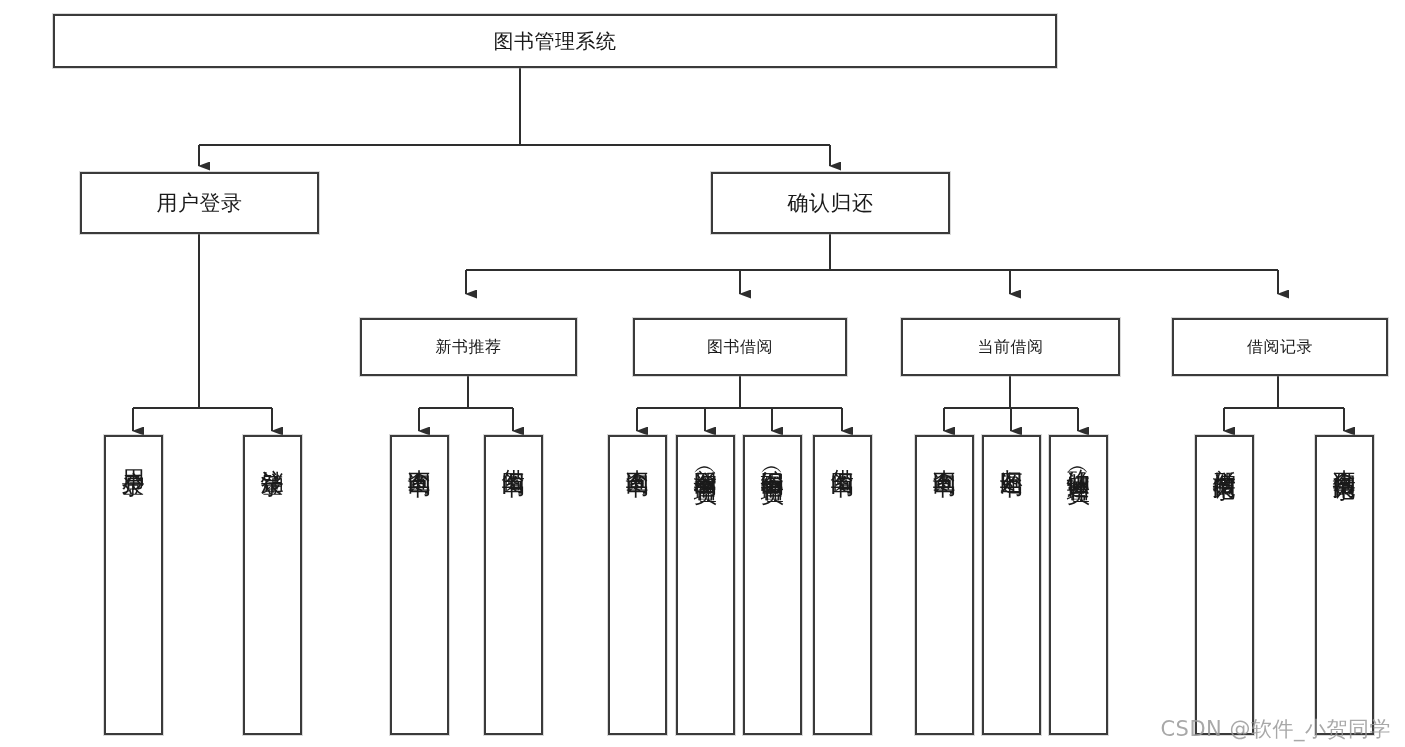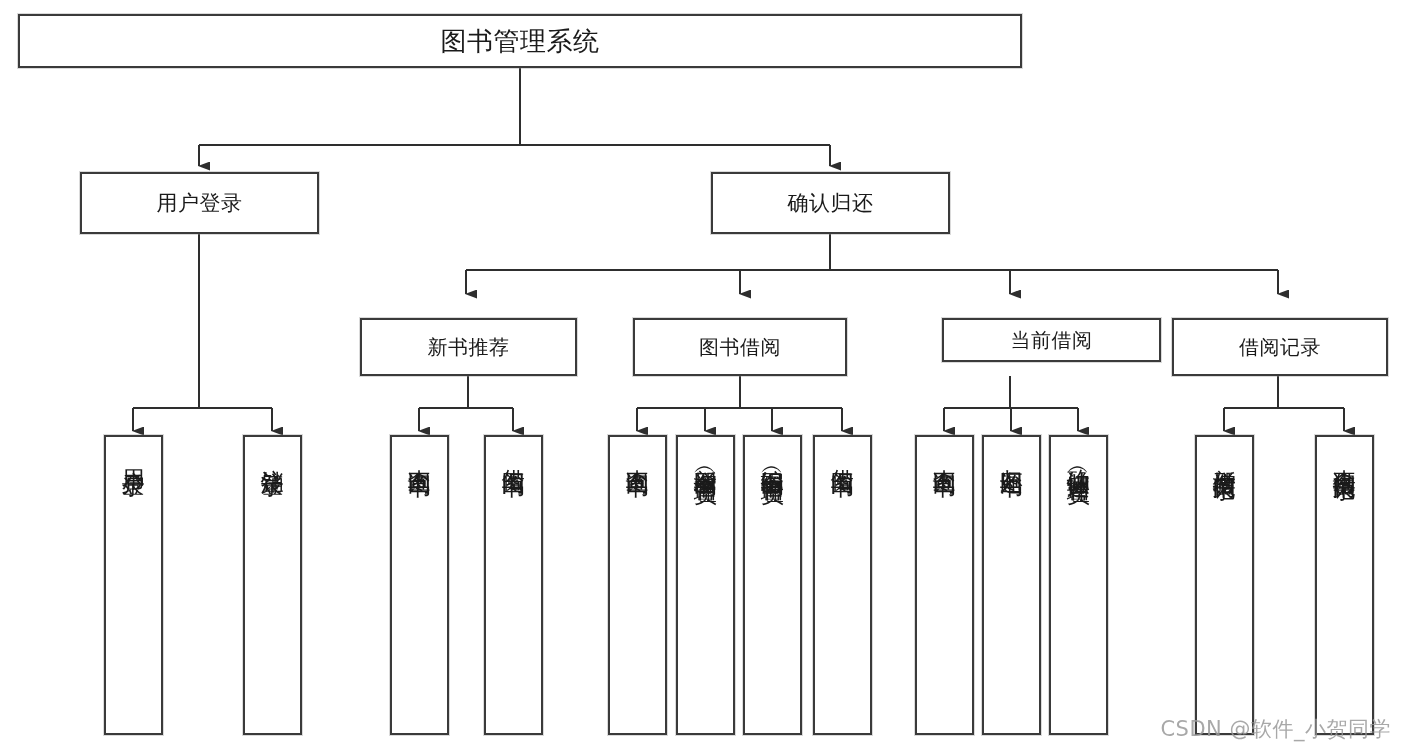--- a/index.html
+++ b/index.html
@@ -33,23 +33,23 @@
     align-items:center;
     justify-content:center;
     text-align:center;
     line-height:1.25;
   }
   .node.h{
     font-size:21px;
     letter-spacing:0.5px;
     padding:0 6px;
   }
-  .node.root{ font-size:26px; }
+  .node.root{ font-size:20px;margin-left:35px; }
   .node.lvl1{ font-size:21px; }
-  .node.lvl2{ font-size:20px; }
+  .node.lvl2{ font-size:16px; }
   
   .node.leaf{
     font-size:23px;
     letter-spacing:1px;
     align-items:flex-start;
     justify-content:center;
     padding-top:14px;
   }
   .node.leaf .vtext{
     writing-mode:vertical-rl;
@@ -141,21 +141,21 @@
   </div>
 
   <div class="node h lvl2" style="left:360px; top:318px; width:217px; height:58px;">
     <span>新书推荐</span>
   </div>
 
   <div class="node h lvl2" style="left:633px; top:318px; width:214px; height:58px;">
     <span>图书借阅</span>
   </div>
 
-  <div class="node h lvl2" style="left:942px; top:318px; width:219px; height:44px;">
+  <div class="node h lvl2" style="left:901px; top:318px; width:219px; height:58px;">
     <span>当前借阅</span>
   </div>
 
   <div class="node h lvl2" style="left:1172px; top:318px; width:216px; height:58px;">
     <span>借阅记录</span>
   </div>
 
   <div class="node leaf" style="left:104px; top:435px; width:59px; height:300px;">
     <span class="vtext">用户登录</span>
   </div>

